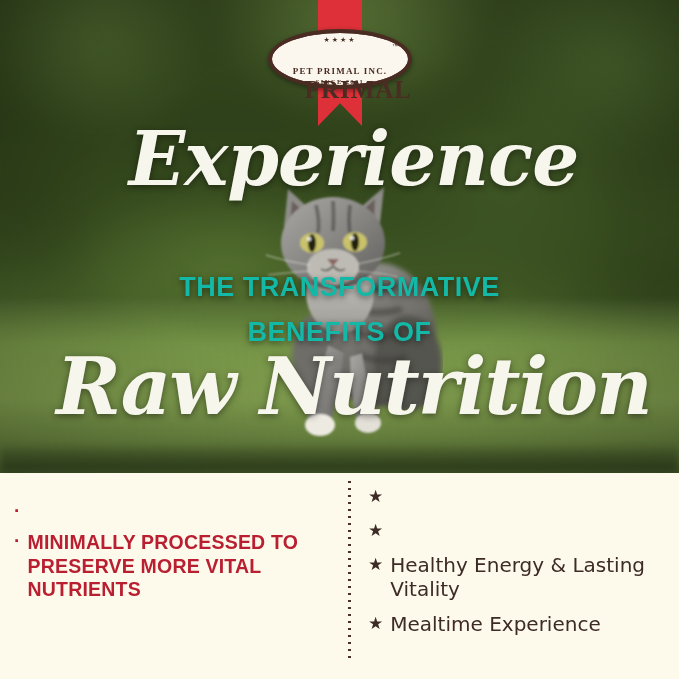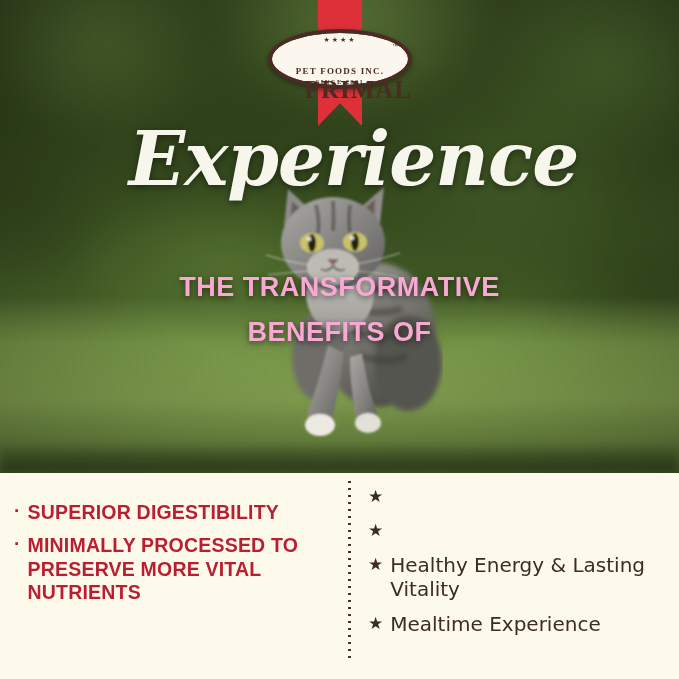--- a/index.html
+++ b/index.html
@@ -183,21 +183,21 @@
   .script-rawnutrition {
     top: 348px;
     font-size: 78px;
     letter-spacing: -2px;
   }
 
   .block {
     position: absolute;
     left: 0; right: 0;
     text-align: center;
-    color: #f9a8d4;
+    color: #14b8a6;
     font-family: "Liberation Sans", sans-serif;
     font-weight: bold;
     text-shadow: 0 2px 6px rgba(0,0,0,0.55);
     line-height: 1.12;
     letter-spacing: 0.5px;
   }
   .block-1 { top: 272px; font-size: 27px; }
   .block-2 { top: 317px; font-size: 27px; }
 
   
@@ -366,37 +366,37 @@
     </div>
 
     <div class="ribbon"></div>
 
     <div class="logo">
       <div class="logo-oval"></div>
       <div class="logo-inner"></div>
       <div class="logo-stars">★★★★</div>
       <div class="logo-name">PRIMAL</div>
       <div class="logo-tm">™</div>
-      <div class="logo-sub">PET FOODS INC.</div>
+      <div class="logo-sub">PET PRIMAL INC.</div>
       <div class="logo-since">SINCE 2001</div>
     </div>
 
     <div class="script script-experience">Experience</div>
     <div class="block block-1">THE TRANSFORMATIVE</div>
     <div class="block block-2">BENEFITS OF</div>
+    <div class="script script-rawnutrition">Raw Nutrition</div>
   </div>
 
   <div class="panel">
 
     <div class="divider"></div>
 
     <div class="col-left">
       <div class="bullet-red">
         <span class="dot">·</span>
-        <span>SUPERIOR DIGESTIBILITY</span>
       </div>
       <div class="bullet-red">
         <span class="dot">·</span>
         <span>MINIMALLY PROCESSED TO PRESERVE MORE VITAL NUTRIENTS</span>
       </div>
     </div>
 
     <div class="col-right">
       <div class="bullet-star">
         <span class="star">★</span>

